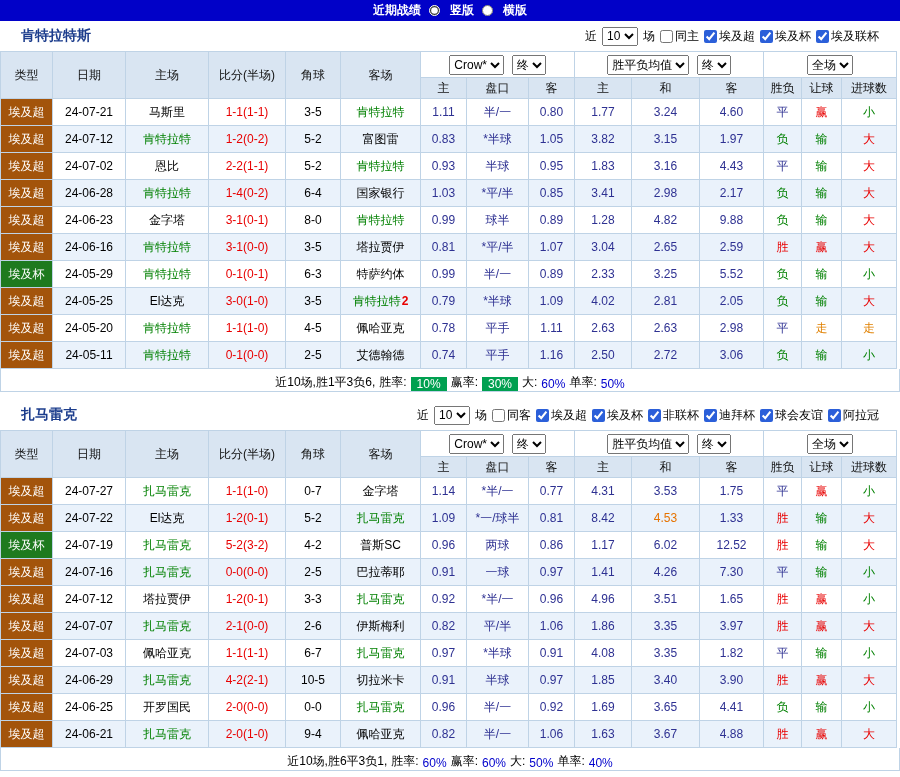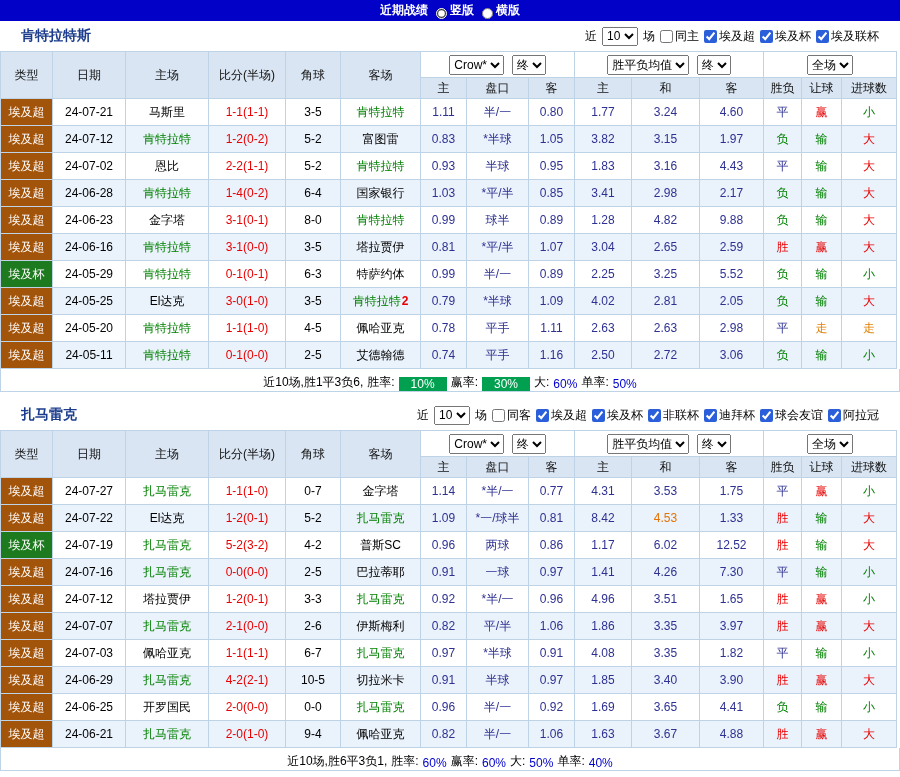--- a/index.html
+++ b/index.html
@@ -1,20 +1,20 @@
 <!DOCTYPE html>
 <html style="--bar-blue: #0101C8; --header-bg: #D9E5F2; --row-alt-bg: #EAF2FB; --grid-border: #BFD3E6; --league-super-bg: #A3540B; --league-cup-bg: #1E7A1E; --win-red: #E80000; --lose-green: #008000; --draw-blue: #2E3192; --walk-orange: #E08000; --team-highlight-green: #008000; --odds-blue: #2E3192; --changed-orange: #E67300; --badge-green: #00A050; --team-name-blue: #1B3C8C; --pct-blue: #0000CC;"><head>
 <meta charset="utf-8">
 <style>
   *{box-sizing:border-box;margin:0;padding:0}
   html,body{background:#fff}
   body{width:900px;font-family:"Liberation Sans","DejaVu Sans",sans-serif;font-size:12px;color:#000}
   
   .topbar{height:21px;background:var(--bar-blue,#0101C8);color:#fff;display:flex;align-items:center;justify-content:center;gap:8px;font-weight:bold}
-  .topbar label{display:flex;align-items:flex-end;gap:3px;cursor:pointer;font-weight:bold}
+  .topbar label{display:flex;align-items:center;gap:10px;cursor:pointer;font-weight:bold}
   .topbar input{width:11px;height:11px;accent-color:#fff;margin:0}
   
   .team-header{display:flex;align-items:center;justify-content:space-between;height:30px;padding:0 21px}
   .team-name{color:var(--team-name-blue,#1B3C8C);font-weight:bold;font-size:14px}
   .filters{display:flex;align-items:center;gap:5px}
   .filters select{font-size:12px;height:19px}
   .filters label{display:flex;align-items:center;gap:2px;cursor:pointer}
   .filters input[type=checkbox]{width:13px;height:13px;accent-color:#2B5FD9;margin:0}
   .league-boxes{display:flex;align-items:center;gap:5px}
   
@@ -34,21 +34,21 @@
   .hl{color:var(--team-highlight-green,#008000)}
   .mark{color:var(--win-red,#E80000);font-weight:bold;margin-left:1px}
   .odds{color:var(--odds-blue,#2E3192)}
   .chg{color:var(--changed-orange,#E67300) !important;}
   .red{color:var(--win-red,#E80000)}
   .grn{color:var(--lose-green,#008000)}
   .blu{color:var(--draw-blue,#2E3192)}
   .org{color:var(--walk-orange,#E08000)}
   
   .summary{height:23px;display:flex;align-items:flex-end;justify-content:center;gap:4px;border:1px solid var(--grid-border,#BFD3E6);border-top:none}
-  .badge{background:var(--badge-green,#00A050);color:#fff;padding:0 12px}
+  .badge{background:var(--badge-green,#00A050);color:#fff;padding:0 6px}
   .pct{color:var(--pct-blue,#0000CC)}
   .gap{height:8px}
 </style>
 </head>
 <body>
 
 <div class="topbar">
   <span>近期战绩</span>
   <label>
     <input type="radio" name="layout" checked="" style="">
@@ -244,21 +244,21 @@
         <tr>
           <td class="type cup">埃及杯</td>
           <td>24-05-29</td>
           <td><span class="hl">肯特拉特</span></td>
           <td><span class="score">0-1(0-1)</span></td>
           <td>6-3</td>
           <td><span class="">特萨约体</span></td>
           <td class="odds">0.99</td>
           <td class="odds">半/一</td>
           <td class="odds">0.89</td>
-          <td class="odds">2.25</td>
+          <td class="odds">2.33</td>
           <td class="odds">3.25</td>
           <td class="odds">5.52</td>
           <td class="grn">负</td>
           <td class="grn">输</td>
           <td class="grn">小</td>
         </tr>
         <tr>
           <td class="type sup">埃及超</td>
           <td>24-05-25</td>
           <td><span class="">El达克</span></td>

